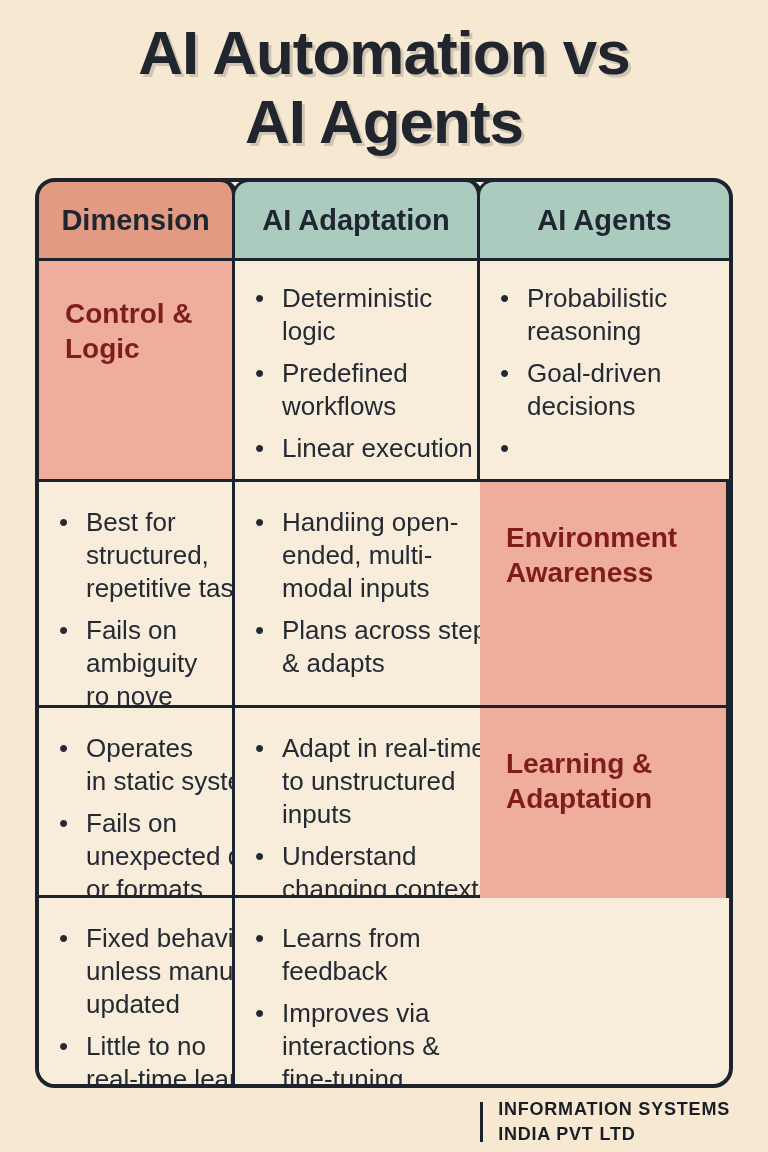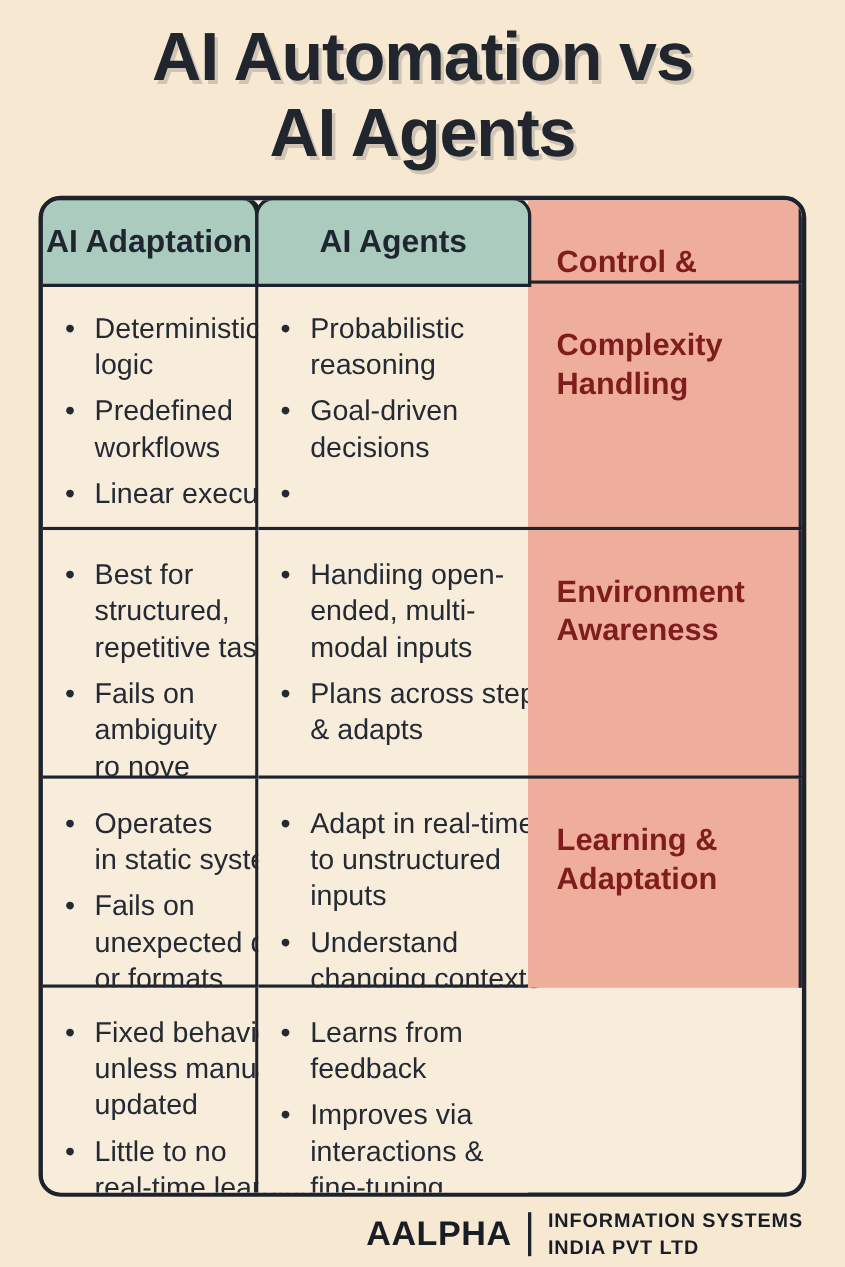--- a/index.html
+++ b/index.html
@@ -58,20 +58,21 @@
 </head>
 <body>
 
 <div class="page">
 
   <div class="title">AI Automation vs
 AI Agents</div>
 
   <div class="table">
 
+    <div class="cell head head-dimension br">Dimension</div>
     <div class="cell head head-teal br">AI Adaptation</div>
     <div class="cell head head-teal">AI Agents</div>
 
     <div class="cell label-cell br bb">Control &amp;
 Logic</div>
     <div class="cell body-cell br bb">
         <div class="bullet-item">
           <span class="bullet">•</span>
           <span class="bullet-text">Deterministic
 logic</span>
@@ -95,22 +96,20 @@
         <div class="bullet-item">
           <span class="bullet">•</span>
           <span class="bullet-text">Goal-driven
 decisions</span>
         </div>
         <div class="bullet-item">
           <span class="bullet">•</span>
         </div>
       </div>
 
-    <div class="cell label-cell br bb">Complexity
-Handling</div>
     <div class="cell body-cell br bb">
         <div class="bullet-item">
           <span class="bullet">•</span>
           <span class="bullet-text">Best for
 structured,
 repetitive tasks</span>
         </div>
         <div class="bullet-item">
           <span class="bullet">•</span>
           <span class="bullet-text">Fails on
@@ -186,21 +185,20 @@
           <span class="bullet">•</span>
           <span class="bullet-text">Improves via
 interactions &amp;
 fine-tuning</span>
         </div>
       </div>
 
   </div>
 
   <div class="footer">
-    <div class="brand">AALPHA</div>
     <div class="footer-divider"></div>
     <div class="org">
       <div>INFORMATION SYSTEMS</div>
       <div>INDIA PVT LTD</div>
     </div>
   </div>
 
 </div>
 
 </body></html>

